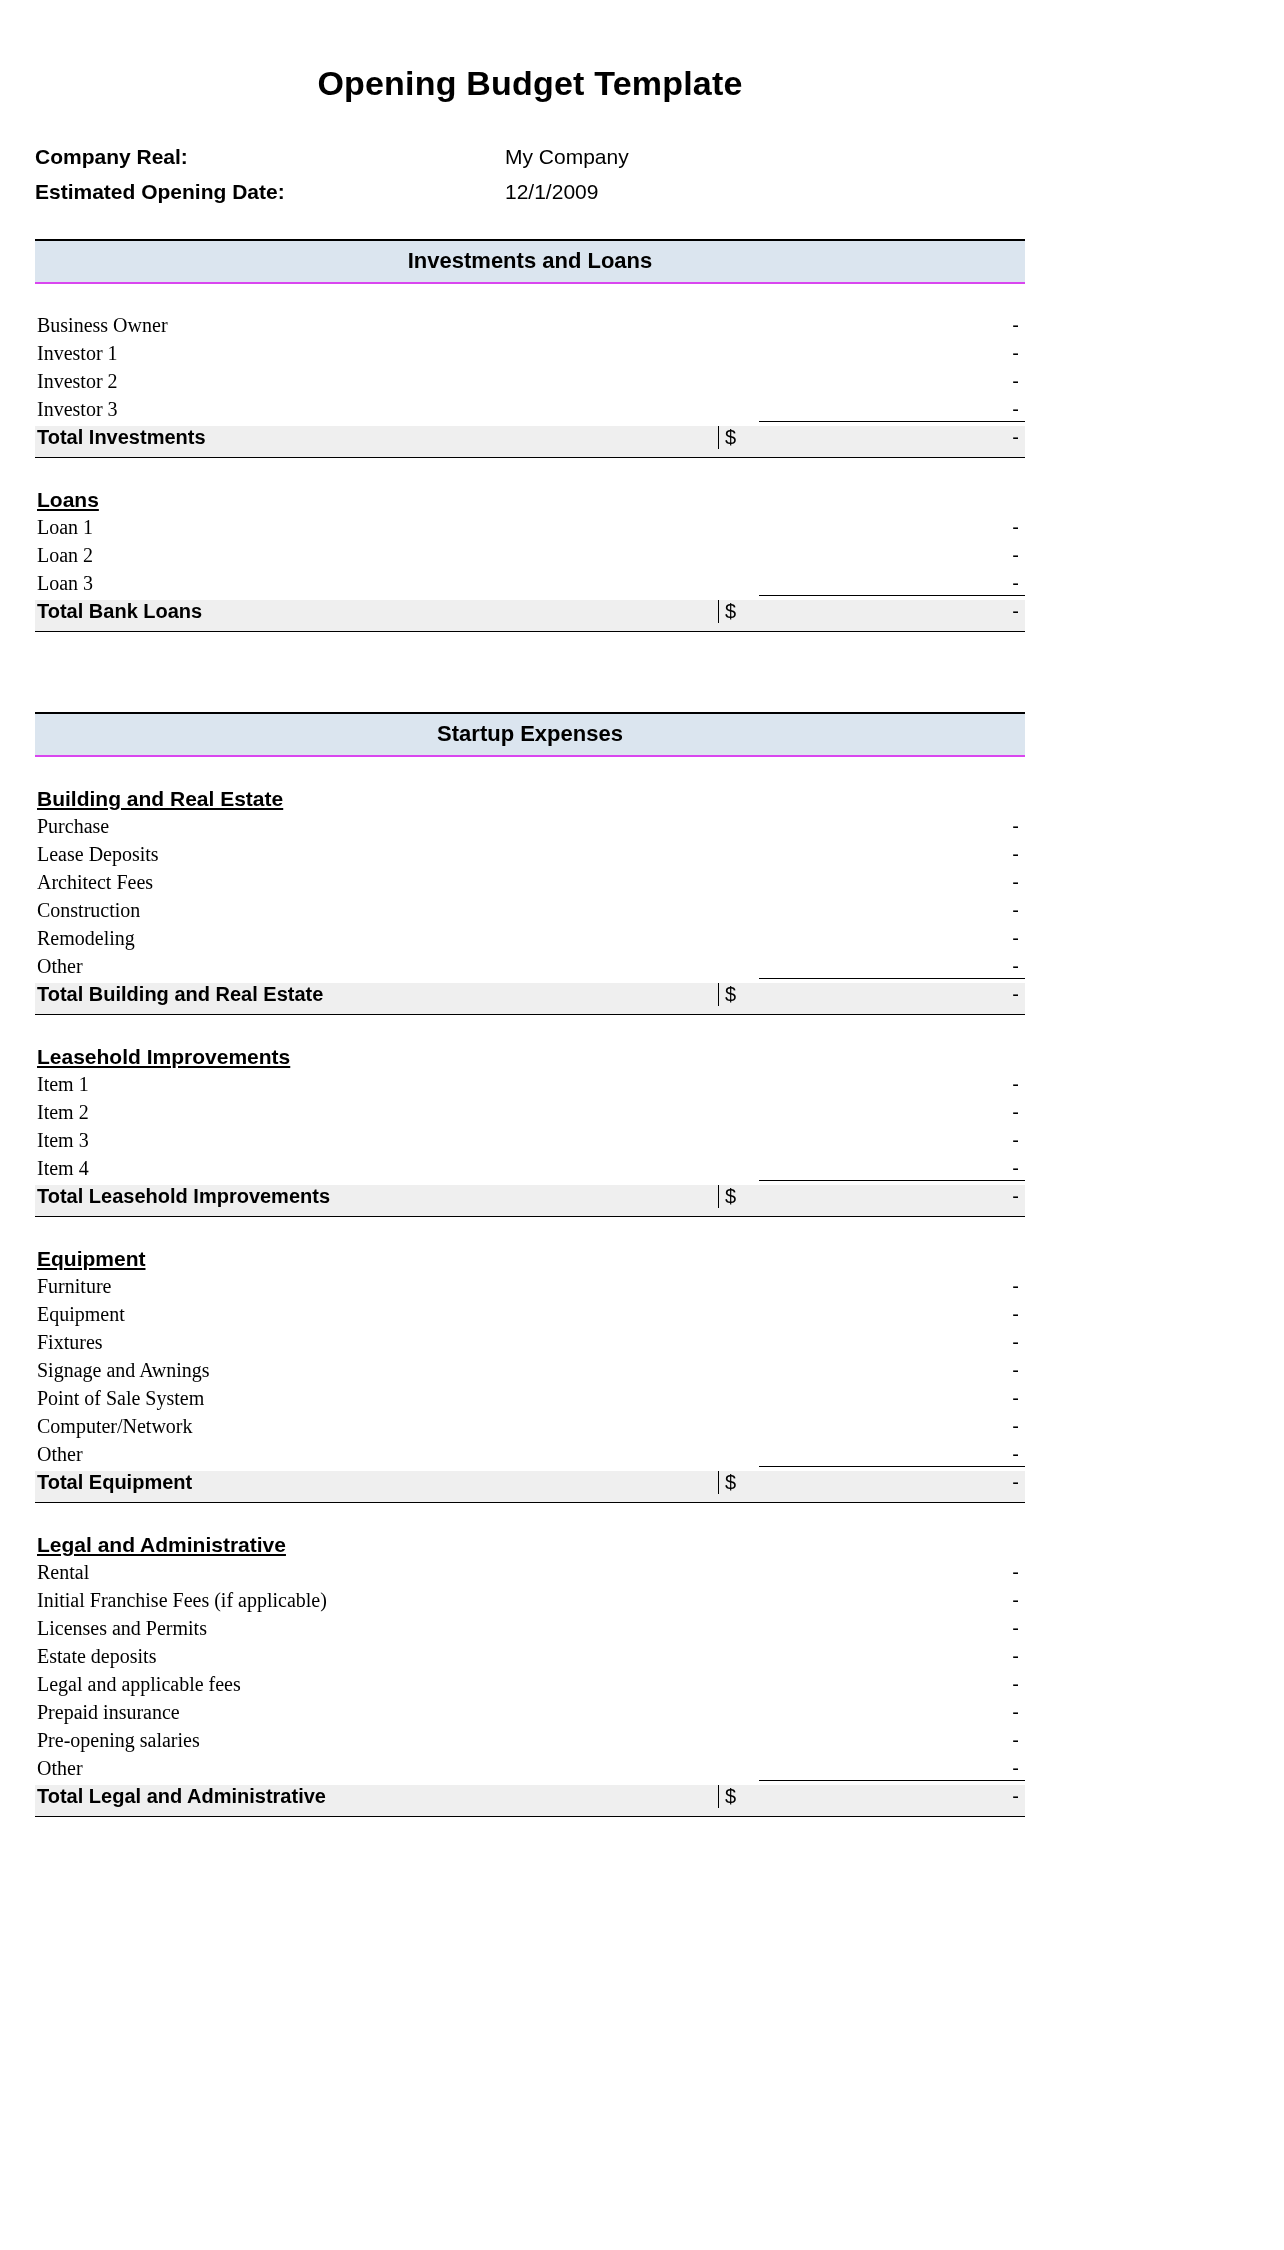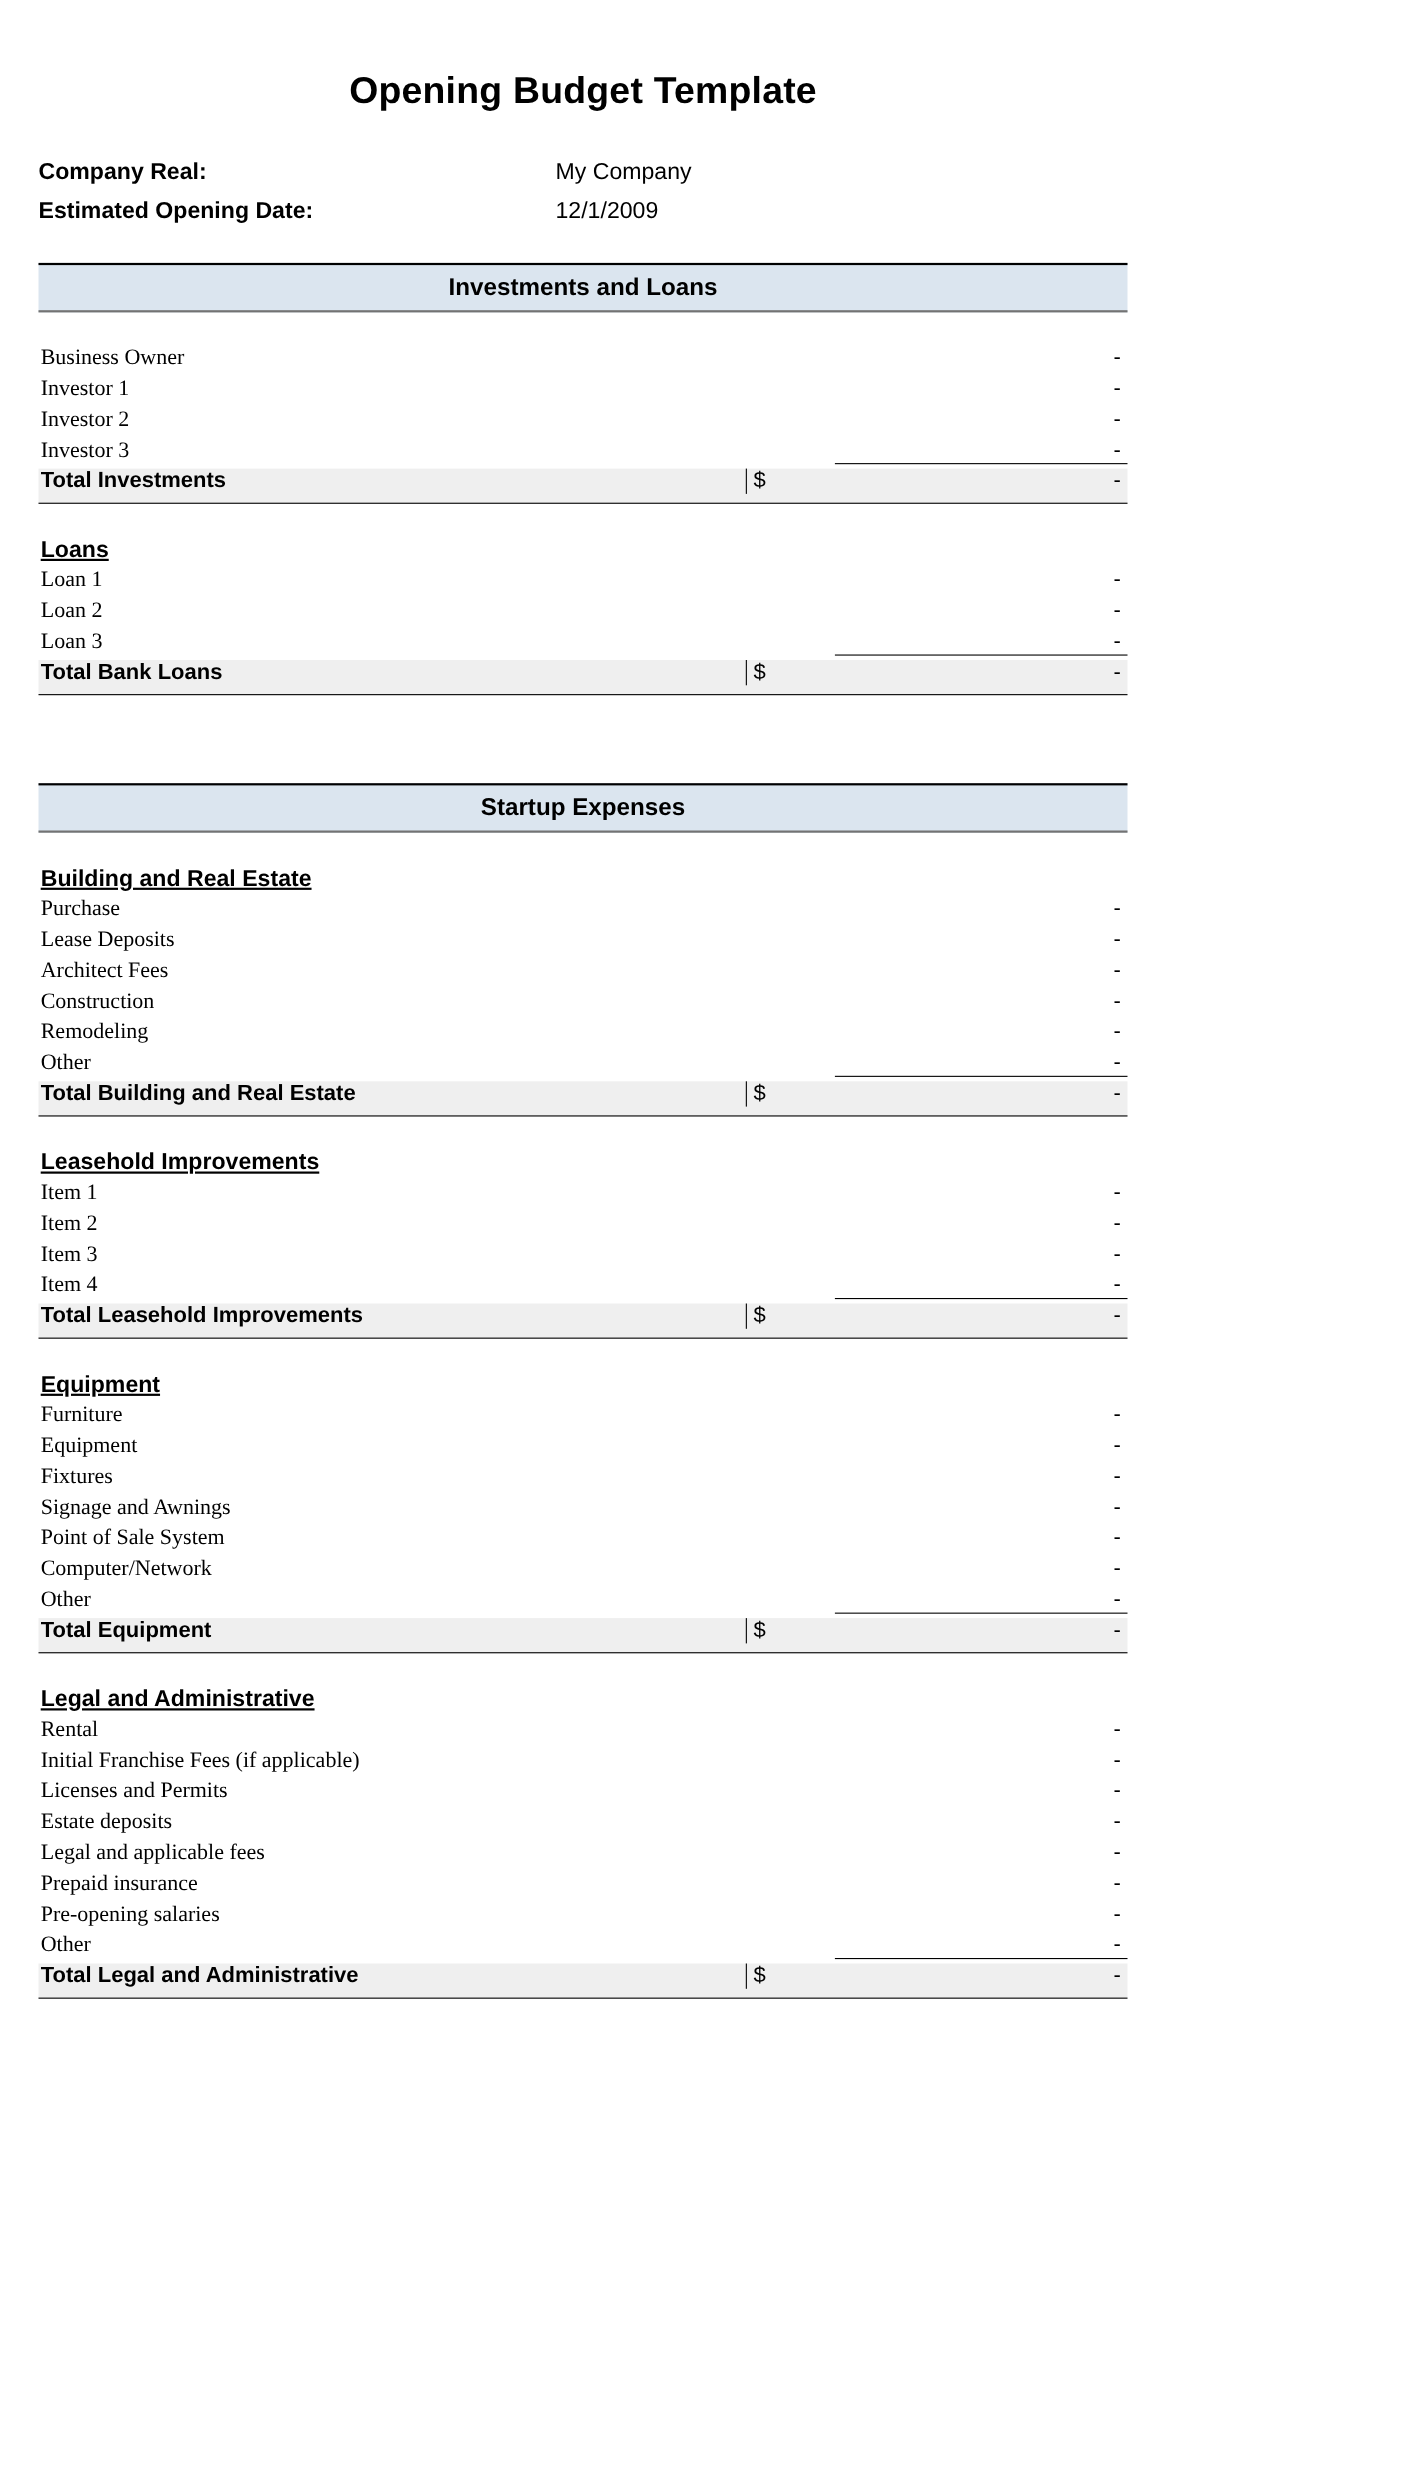--- a/index.html
+++ b/index.html
@@ -48,21 +48,21 @@
     font-weight: bold;
   }
   .meta-value {
     font-size: 21px;
     font-weight: normal;
   }
   
   .section-banner {
     background: #dbe5ef;
     border-top: 2px solid #000;
-    border-bottom: 2px solid #737373;
+    border-bottom: 2px solid #d946ef;
     text-align: center;
     font-size: 22px;
     font-weight: bold;
     padding: 7px 0 8px 0;
     margin: 14px 0 0 0;
   }
   .group {
     margin-top: 30px;
   }
   .group-title {
@@ -96,21 +96,20 @@
     border-bottom: 1px solid #000;
   }
   .total {
     display: flex;
     align-items: baseline;
     height: 31px;
     font-size: 20px;
     font-weight: bold;
     background: #efefef;
     border-bottom: 1px solid #000;
-    gap: 40px;
   }
   .total .label {
     flex: 1 1 auto;
     padding-left: 2px;
   }
   .total .currency {
     width: 40px;
     text-align: left;
     font-weight: normal;
     border-left: 1px solid #000;

